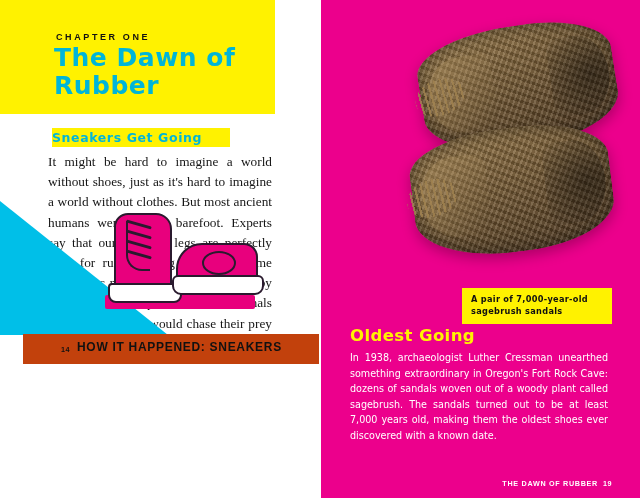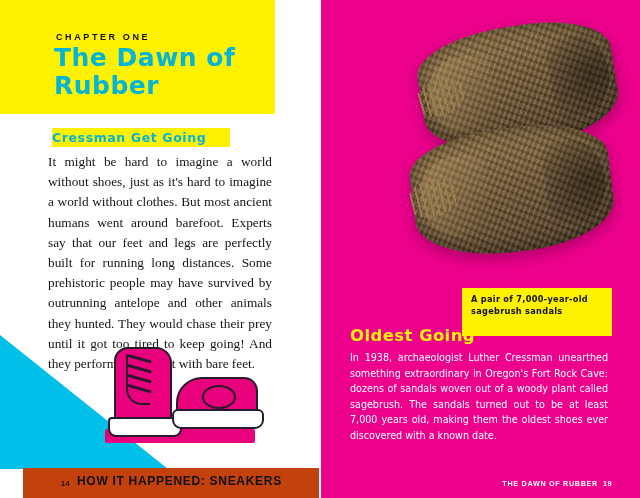--- a/index.html
+++ b/index.html
@@ -17,21 +17,21 @@
     position: relative;
     width: 640px;
     height: 498px;
     display: flex;
   }
 
   
   .page-left {
     position: relative;
     width: 320px;
-    height: 498px;
+    height: 364px;
     background: #ffffff;
     overflow: hidden;
   }
   .yellow-header {
     position: absolute;
     left: 0;
     top: 0;
     width: 275px;
     height: 114px;
     background: #fff200;
@@ -275,21 +275,21 @@
     border-radius: 50%;
     transform: rotate(-12deg);
   }
 
   .caption-box {
     position: absolute;
     left: 142px;
     top: 288px;
     width: 150px;
     background: #fff200;
-    padding: 6px 9px 19px 9px;
+    padding: 6px 9px 7px 9px;
     box-sizing: border-box;
   }
   .caption-text {
     font-family: "DejaVu Sans", sans-serif;
     font-size: 8.2px;
     font-weight: bold;
     line-height: 1.42;
     letter-spacing: 0.3px;
     color: #111111;
   }
@@ -384,21 +384,21 @@
 <div class="spread">
 
   <div class="page-left">
 
     <div class="yellow-header"></div>
     <div class="chapter-eyebrow">CHAPTER ONE</div>
     <div class="chapter-title">The Dawn of Rubber</div>
 
     <div class="section-head-wrap">
       <div class="section-head-bg"></div>
-      <div class="section-head-text">Cressman Get Going</div>
+      <div class="section-head-text">Sneakers Get Going</div>
     </div>
 
     <div class="body-copy">It might be hard to imagine a world without shoes, just as it's hard to imagine a world without clothes. But most ancient humans went around barefoot. Experts say that our feet and legs are perfectly built for running long distances. Some prehistoric people may have survived by outrunning antelope and other animals they hunted. They would chase their prey until it got too tired to keep going! And they performed this feat with bare feet.</div>
 
     <div class="cyan-wedge"></div>
     <div class="magenta-bar"></div>
 
     <div class="sneakers">
       <div class="shoe shoe-hi">
         <div class="upper"></div>

